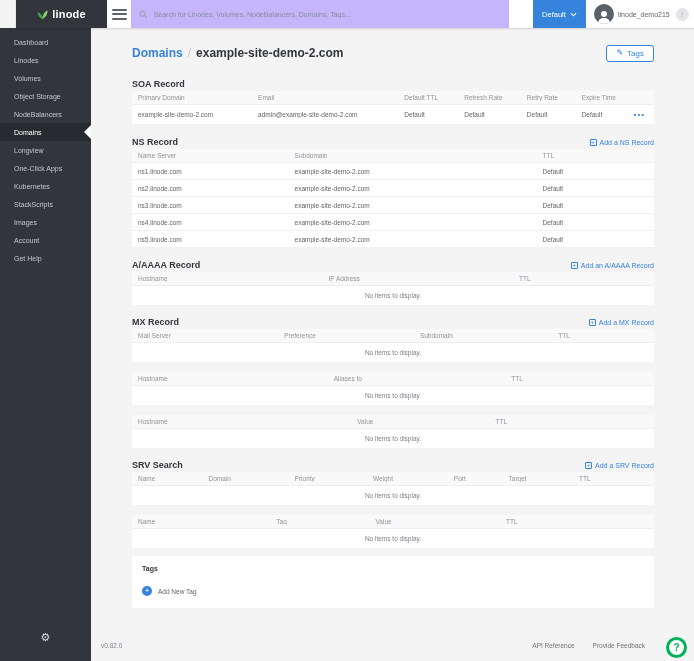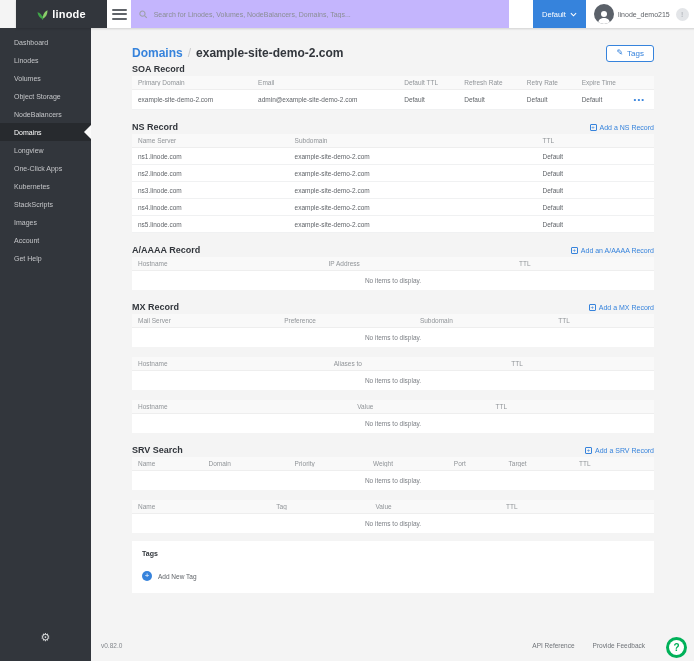--- a/index.html
+++ b/index.html
@@ -44,21 +44,21 @@
   .breadcrumb-row { margin-top:16px; height:18px; display:flex; align-items:center; justify-content:space-between; }
   .breadcrumb { font-size:12px; font-weight:600; display:flex; align-items:center; gap:5px; }
   .bc-link { color:#3683dc; cursor:pointer; }
   .bc-sep { color:#c9cacc; font-weight:400; }
   .bc-current { color:#32363c; }
   .tags-btn { height:17px; padding:0 9px; background:#fff; border:1px solid #3683dc; border-radius:3px;
               color:#3683dc; font-size:8px; font-family:"Liberation Sans",sans-serif; display:flex; align-items:center; gap:4px; cursor:pointer; }
   .pencil { font-size:8px; line-height:1; }
   
   .section { margin-top:10px; }
-  .section.first { margin-top:0; }
+  .section.first { margin-top:15px; }
   .section-head { height:14px; display:flex; align-items:center; justify-content:space-between; }
   .section-title { font-size:9px; font-weight:bold; color:#32363c; }
   .add-link { display:flex; align-items:center; gap:3px; color:#3683dc; font-size:7px; cursor:pointer; }
   .plus-box { width:7px; height:7px; border:1px solid #3683dc; border-radius:1px; display:flex; align-items:center;
               justify-content:center; font-size:6px; line-height:1; color:#3683dc; }
   .table { background:#fff; width:100%; }
   .trow { display:flex; align-items:center; height:17px; border-bottom:1px solid #f0f1f2; position:relative; }
   .trow.thead { height:14px; background:#f9f9f9; border-bottom:1px solid #eeeeee; }
   .trow.tall { height:20px; }
   .trow.empty { height:19px; justify-content:center; border-bottom:none; }

